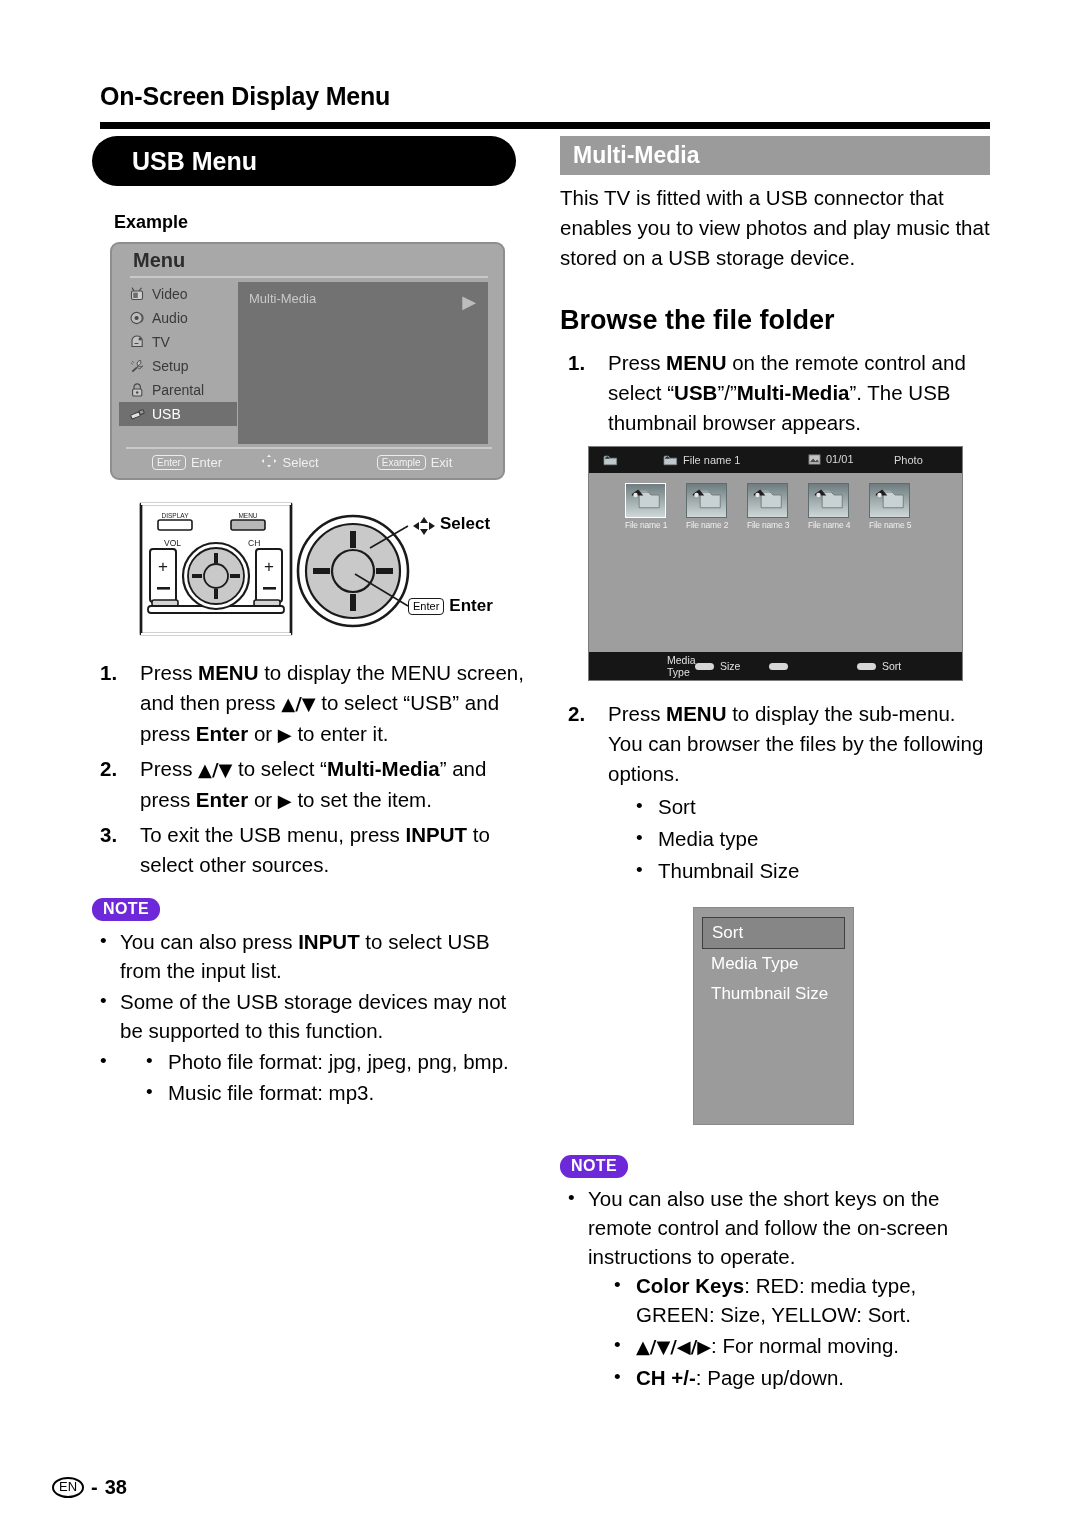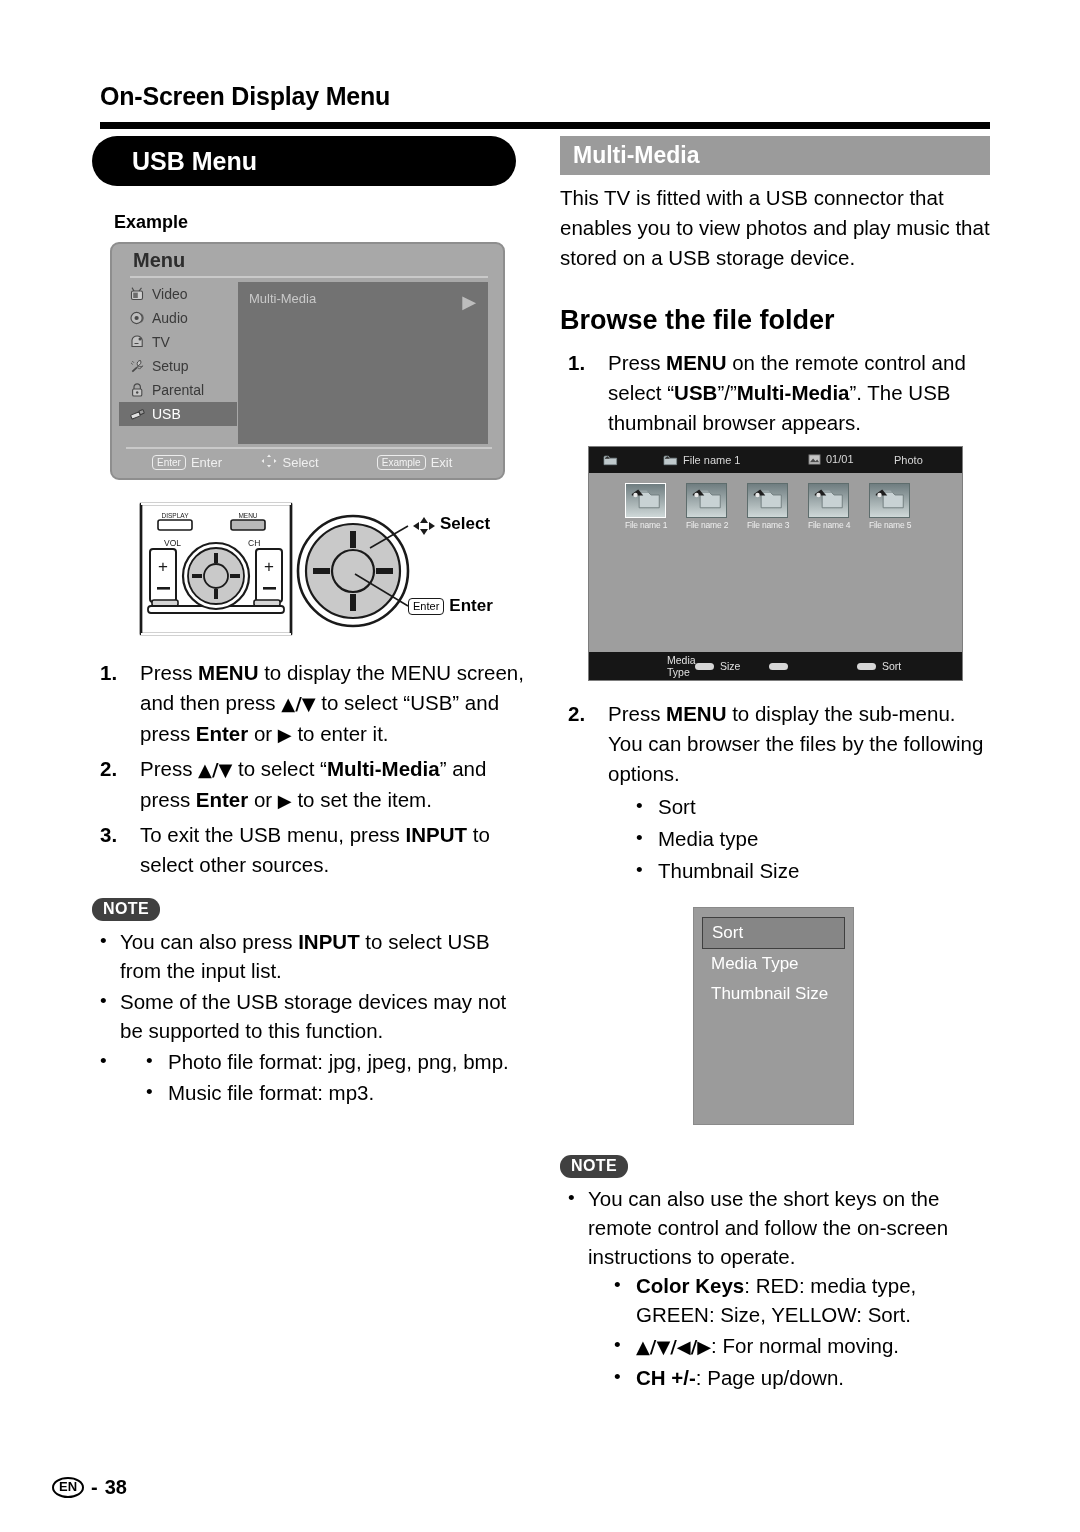--- a/index.html
+++ b/index.html
@@ -91,21 +91,21 @@
 
   
   ol.steps { margin:12px 0 0 0; padding:0; list-style:none; }
   ol.steps > li {
     position:relative; padding-left:48px; font-size:20.5px; line-height:30px; margin-bottom:4px;
   }
   ol.steps > li .num { position:absolute; left:8px; top:0; font-weight:bold; }
 
   
   .note-tag {
-    display:inline-block; background:#404040; color:#fff;
+    display:inline-block; background:#6d28d9; color:#fff;
     font-size:16px; font-weight:bold; letter-spacing:0.4px;
     padding:2px 11px 3px 11px; border-radius:11px;
   }
   ul.bullets { margin:6px 0 0 0; padding:0; list-style:none; }
   ul.bullets > li {
     position:relative; padding-left:28px; font-size:20.5px; line-height:29px; margin-bottom:2px;
   }
   ul.bullets > li::before {
     content:"\2022"; position:absolute; left:8px; top:-1px; font-size:19px;
   }
@@ -164,21 +164,21 @@
     font-size:17px; color:#ffffff; padding:3px 0 3px 9px; margin:0 8px;
     line-height:24px;
   }
   .submenu .item.sel { background:#868686; border:1.6px solid #3f3f3f; margin-top:9px; }
 
   .footer {
     position:absolute; left:52px; top:1476px; font-size:20px; font-weight:bold;
     display:flex; align-items:center; gap:7px;
   }
   .en-badge {
-    border:2px solid #000; border-radius:50%; font-size:13px; font-weight:bold;
+    border:2px solid #000; border-radius:50%; font-size:13px; font-weight:normal;
     padding:1px 5px 2px 5px; line-height:14px;
   }
   .arrglyph { font-family:"DejaVu Sans", sans-serif; font-size:18px; }
 </style>
 </head>
 <body>
 
 <div class="page">
 
   <div class="runhead">On-Screen Display Menu</div>

